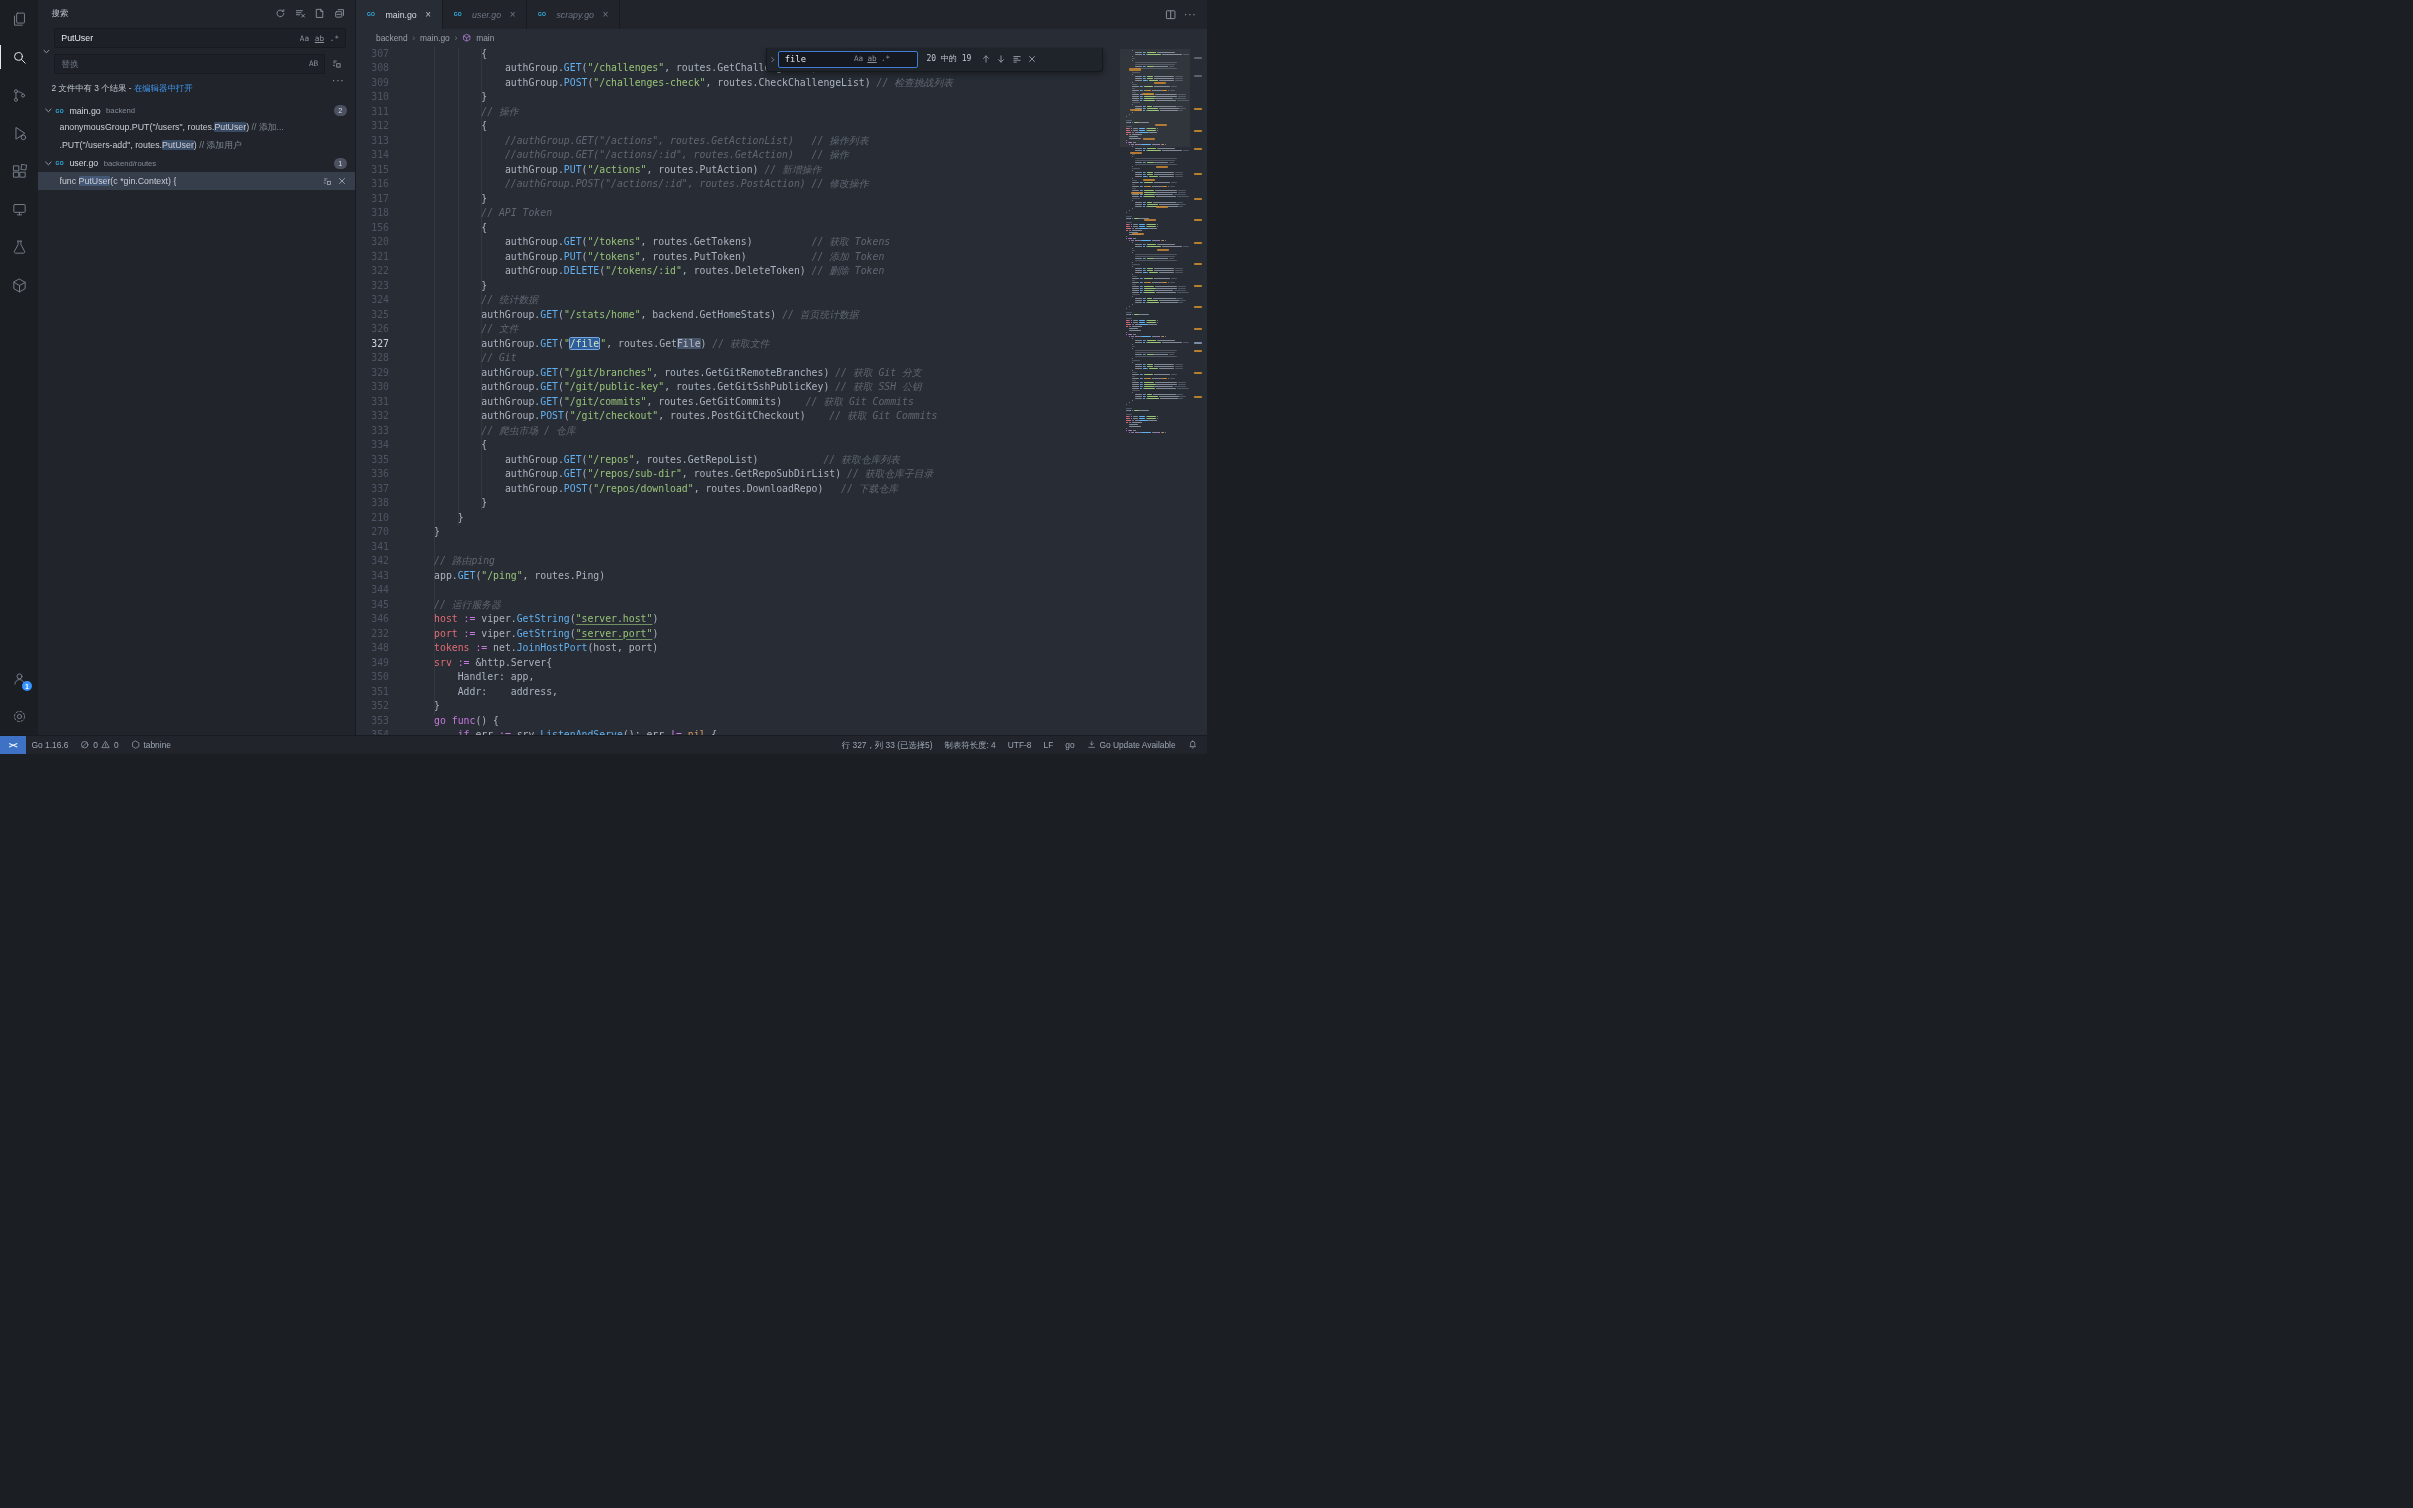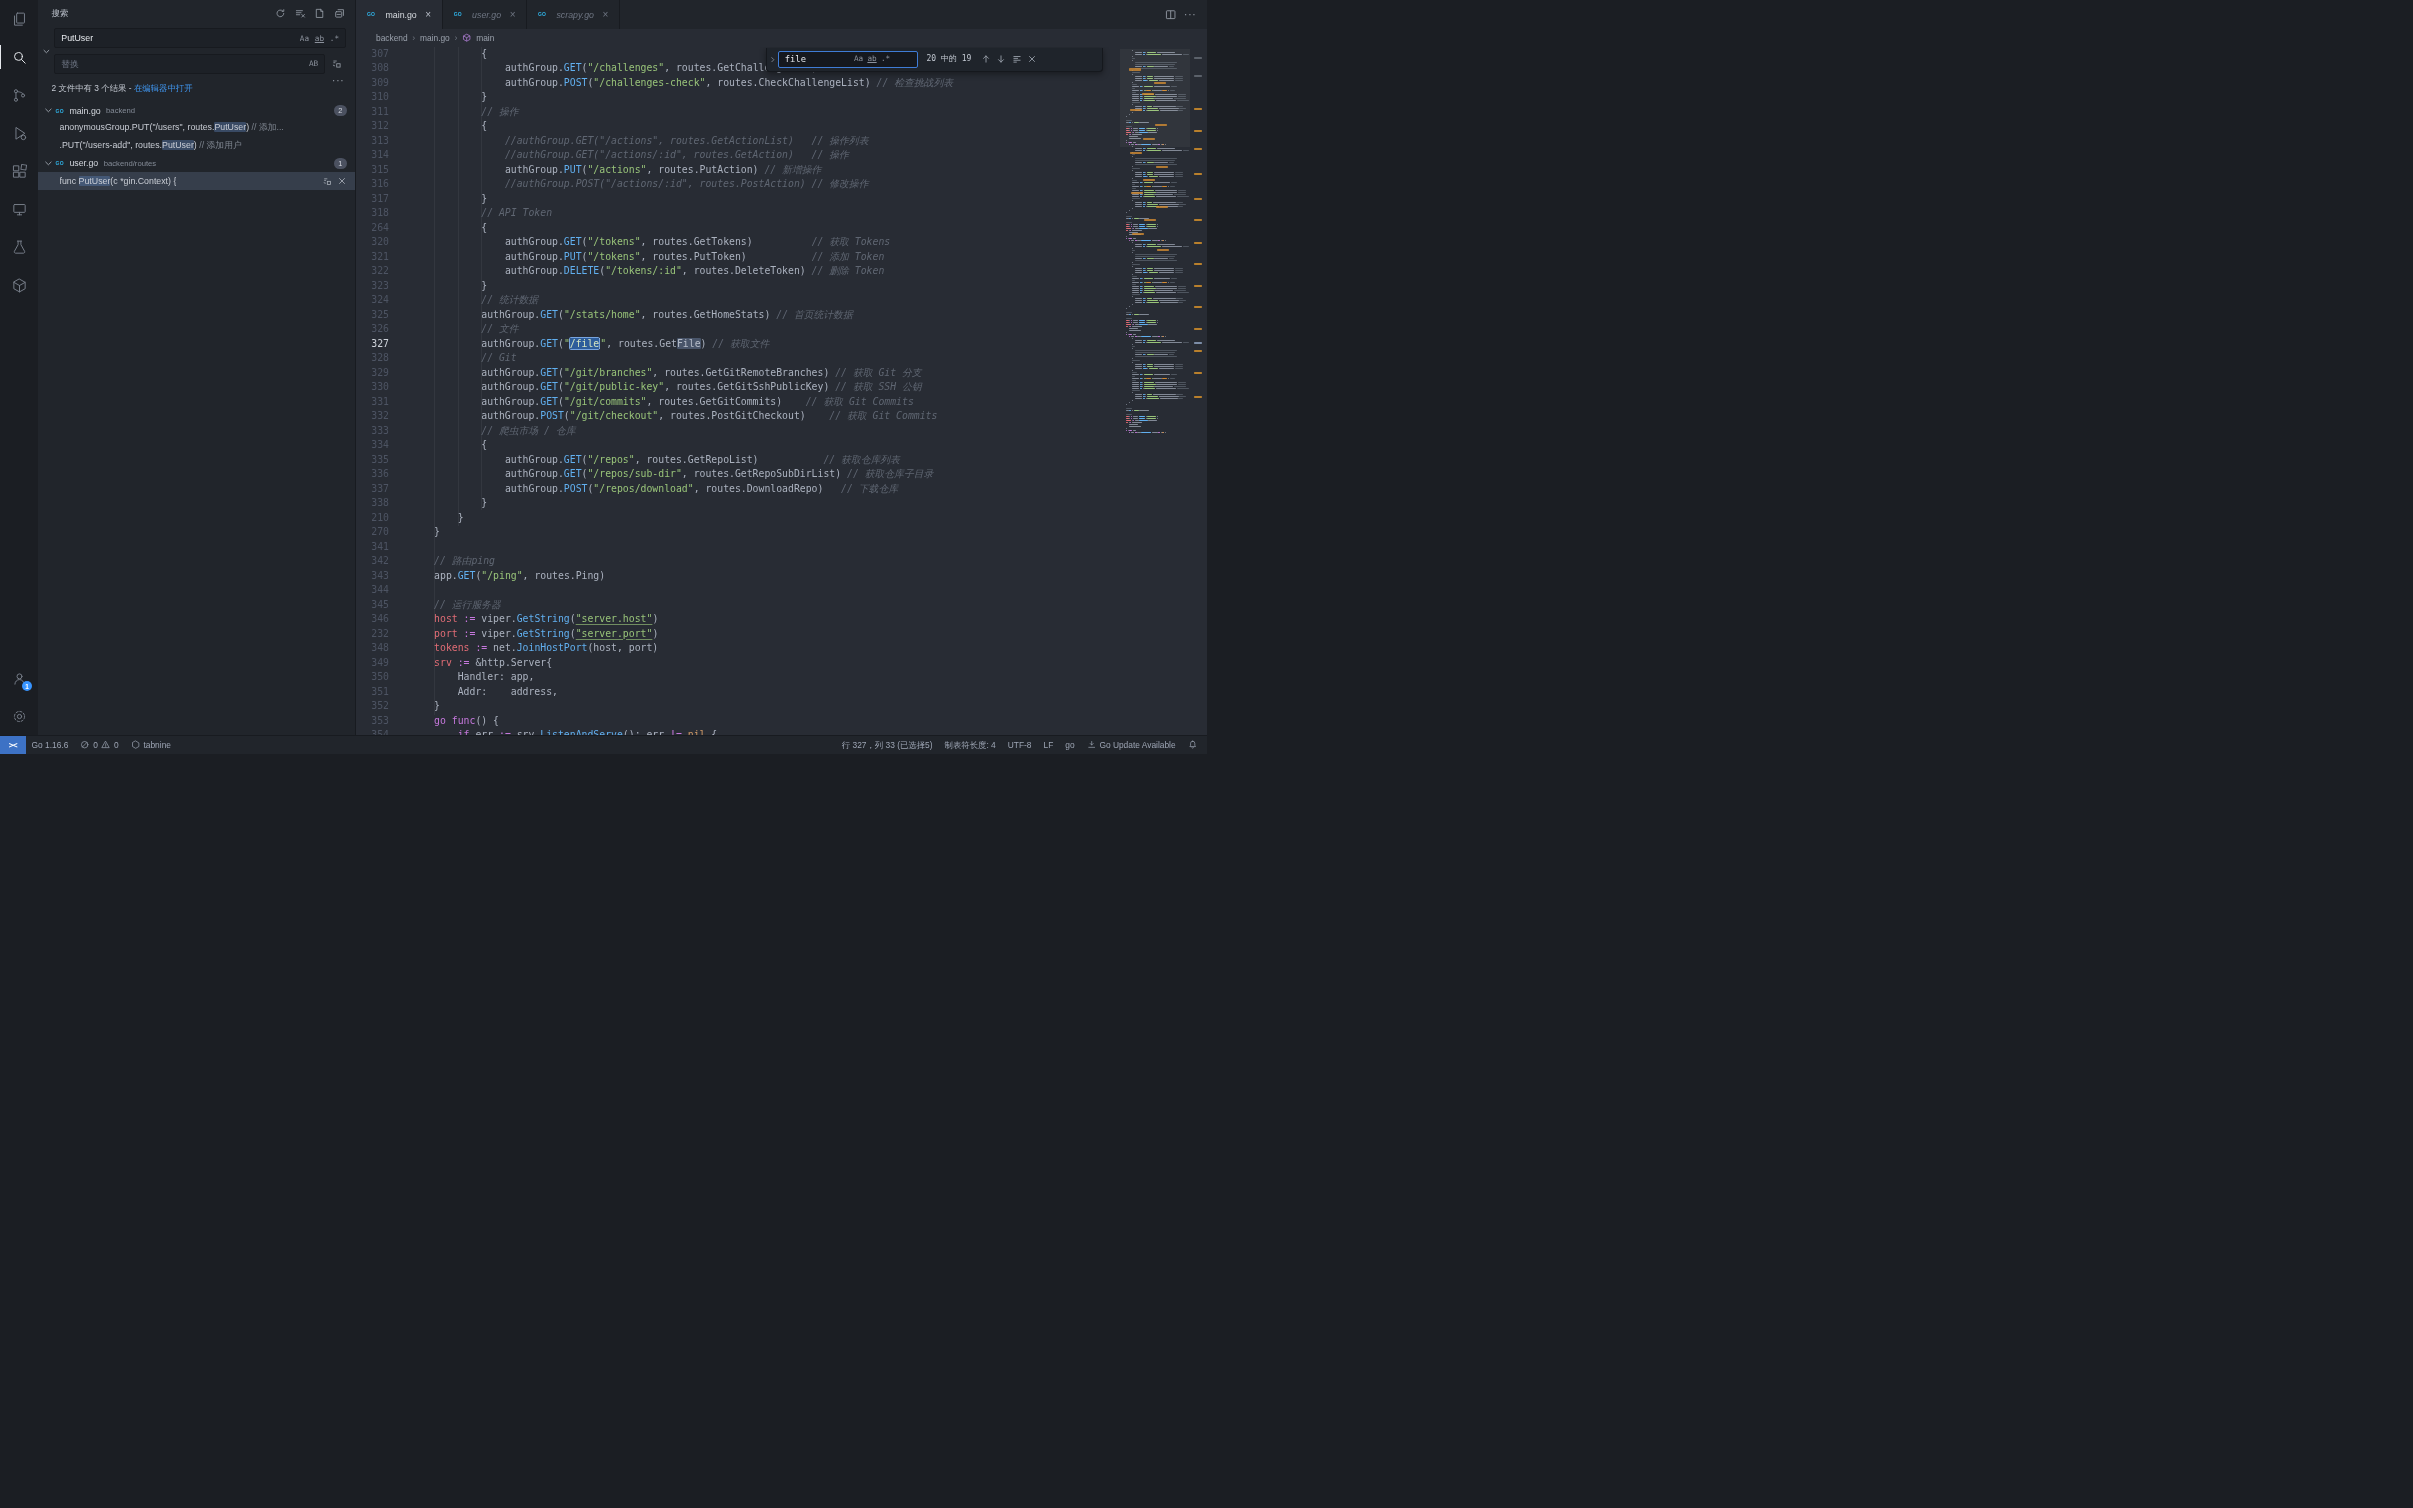--- a/index.html
+++ b/index.html
@@ -361,27 +361,27 @@
             <div class="code-line"><span class="ln">309</span><span class="lc"><span class="tok-p">				authGroup.</span><span class="tok-f">POST</span><span class="tok-p">(</span><span class="tok-s">"/challenges-check"</span><span class="tok-p">, routes.CheckChallengeList) </span><span class="tok-c">// 检查挑战列表</span></span></div>
             <div class="code-line"><span class="ln">310</span><span class="lc"><span class="tok-p">			}</span></span></div>
             <div class="code-line"><span class="ln">311</span><span class="lc"><span class="tok-p">			</span><span class="tok-c">// 操作</span></span></div>
             <div class="code-line"><span class="ln">312</span><span class="lc"><span class="tok-p">			{</span></span></div>
             <div class="code-line"><span class="ln">313</span><span class="lc"><span class="tok-p">				</span><span class="tok-c">//authGroup.GET("/actions", routes.GetActionList)   // 操作列表</span></span></div>
             <div class="code-line"><span class="ln">314</span><span class="lc"><span class="tok-p">				</span><span class="tok-c">//authGroup.GET("/actions/:id", routes.GetAction)   // 操作</span></span></div>
             <div class="code-line"><span class="ln">315</span><span class="lc"><span class="tok-p">				authGroup.</span><span class="tok-f">PUT</span><span class="tok-p">(</span><span class="tok-s">"/actions"</span><span class="tok-p">, routes.PutAction) </span><span class="tok-c">// 新增操作</span></span></div>
             <div class="code-line"><span class="ln">316</span><span class="lc"><span class="tok-p">				</span><span class="tok-c">//authGroup.POST("/actions/:id", routes.PostAction) // 修改操作</span></span></div>
             <div class="code-line"><span class="ln">317</span><span class="lc"><span class="tok-p">			}</span></span></div>
             <div class="code-line"><span class="ln">318</span><span class="lc"><span class="tok-p">			</span><span class="tok-c">// API Token</span></span></div>
-            <div class="code-line"><span class="ln">264</span><span class="lc"><span class="tok-p">			{</span></span></div>
+            <div class="code-line"><span class="ln">156</span><span class="lc"><span class="tok-p">			{</span></span></div>
             <div class="code-line"><span class="ln">320</span><span class="lc"><span class="tok-p">				authGroup.</span><span class="tok-f">GET</span><span class="tok-p">(</span><span class="tok-s">"/tokens"</span><span class="tok-p">, routes.GetTokens)          </span><span class="tok-c">// 获取 Tokens</span></span></div>
             <div class="code-line"><span class="ln">321</span><span class="lc"><span class="tok-p">				authGroup.</span><span class="tok-f">PUT</span><span class="tok-p">(</span><span class="tok-s">"/tokens"</span><span class="tok-p">, routes.PutToken)           </span><span class="tok-c">// 添加 Token</span></span></div>
             <div class="code-line"><span class="ln">322</span><span class="lc"><span class="tok-p">				authGroup.</span><span class="tok-f">DELETE</span><span class="tok-p">(</span><span class="tok-s">"/tokens/:id"</span><span class="tok-p">, routes.DeleteToken) </span><span class="tok-c">// 删除 Token</span></span></div>
             <div class="code-line"><span class="ln">323</span><span class="lc"><span class="tok-p">			}</span></span></div>
             <div class="code-line"><span class="ln">324</span><span class="lc"><span class="tok-p">			</span><span class="tok-c">// 统计数据</span></span></div>
-            <div class="code-line"><span class="ln">325</span><span class="lc"><span class="tok-p">			authGroup.</span><span class="tok-f">GET</span><span class="tok-p">(</span><span class="tok-s">"/stats/home"</span><span class="tok-p">, routes.GetHomeStats) </span><span class="tok-c">// 首页统计数据</span></span></div>
+            <div class="code-line"><span class="ln">325</span><span class="lc"><span class="tok-p">			authGroup.</span><span class="tok-f">GET</span><span class="tok-p">(</span><span class="tok-s">"/stats/home"</span><span class="tok-p">, backend.GetHomeStats) </span><span class="tok-c">// 首页统计数据</span></span></div>
             <div class="code-line"><span class="ln">326</span><span class="lc"><span class="tok-p">			</span><span class="tok-c">// 文件</span></span></div>
             <div class="code-line"><span class="ln ln-active">327</span><span class="lc"><span class="tok-p">			authGroup.</span><span class="tok-f">GET</span><span class="tok-p">(</span><span class="tok-s">"</span><span class="tok-self">/file</span><span class="cursor"></span><span class="tok-s">"</span><span class="tok-p">, routes.Get</span><span class="tok-find">File</span><span class="tok-p">) </span><span class="tok-c">// 获取文件</span></span></div>
             <div class="code-line"><span class="ln">328</span><span class="lc"><span class="tok-p">			</span><span class="tok-c">// Git</span></span></div>
             <div class="code-line"><span class="ln">329</span><span class="lc"><span class="tok-p">			authGroup.</span><span class="tok-f">GET</span><span class="tok-p">(</span><span class="tok-s">"/git/branches"</span><span class="tok-p">, routes.GetGitRemoteBranches) </span><span class="tok-c">// 获取 Git 分支</span></span></div>
             <div class="code-line"><span class="ln">330</span><span class="lc"><span class="tok-p">			authGroup.</span><span class="tok-f">GET</span><span class="tok-p">(</span><span class="tok-s">"/git/public-key"</span><span class="tok-p">, routes.GetGitSshPublicKey) </span><span class="tok-c">// 获取 SSH 公钥</span></span></div>
             <div class="code-line"><span class="ln">331</span><span class="lc"><span class="tok-p">			authGroup.</span><span class="tok-f">GET</span><span class="tok-p">(</span><span class="tok-s">"/git/commits"</span><span class="tok-p">, routes.GetGitCommits)    </span><span class="tok-c">// 获取 Git Commits</span></span></div>
             <div class="code-line"><span class="ln">332</span><span class="lc"><span class="tok-p">			authGroup.</span><span class="tok-f">POST</span><span class="tok-p">(</span><span class="tok-s">"/git/checkout"</span><span class="tok-p">, routes.PostGitCheckout)    </span><span class="tok-c">// 获取 Git Commits</span></span></div>
             <div class="code-line"><span class="ln">333</span><span class="lc"><span class="tok-p">			</span><span class="tok-c">// 爬虫市场 / 仓库</span></span></div>
             <div class="code-line"><span class="ln">334</span><span class="lc"><span class="tok-p">			{</span></span></div>
             <div class="code-line"><span class="ln">335</span><span class="lc"><span class="tok-p">				authGroup.</span><span class="tok-f">GET</span><span class="tok-p">(</span><span class="tok-s">"/repos"</span><span class="tok-p">, routes.GetRepoList)           </span><span class="tok-c">// 获取仓库列表</span></span></div>

